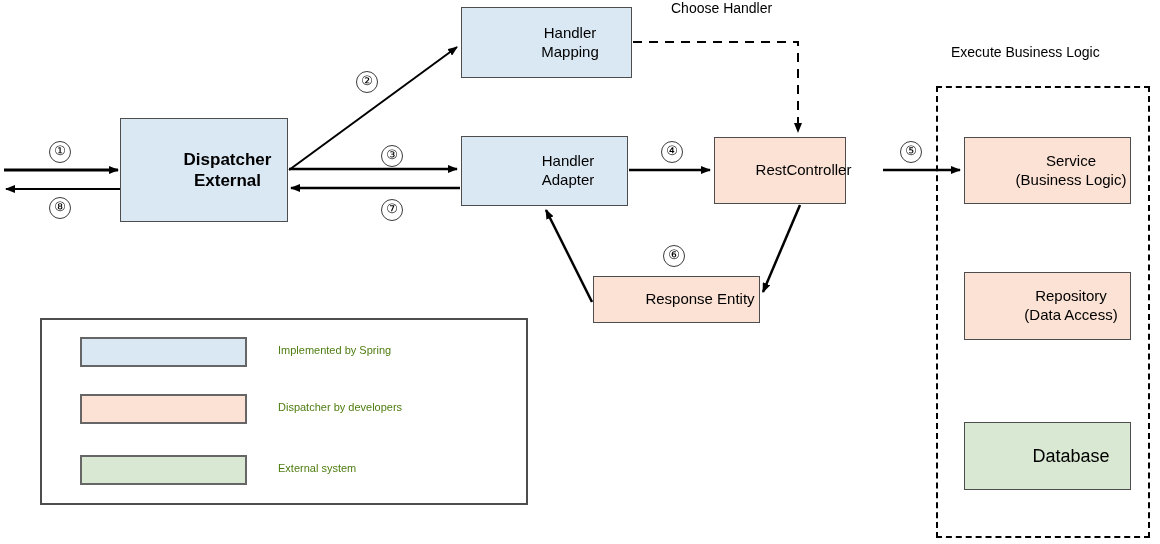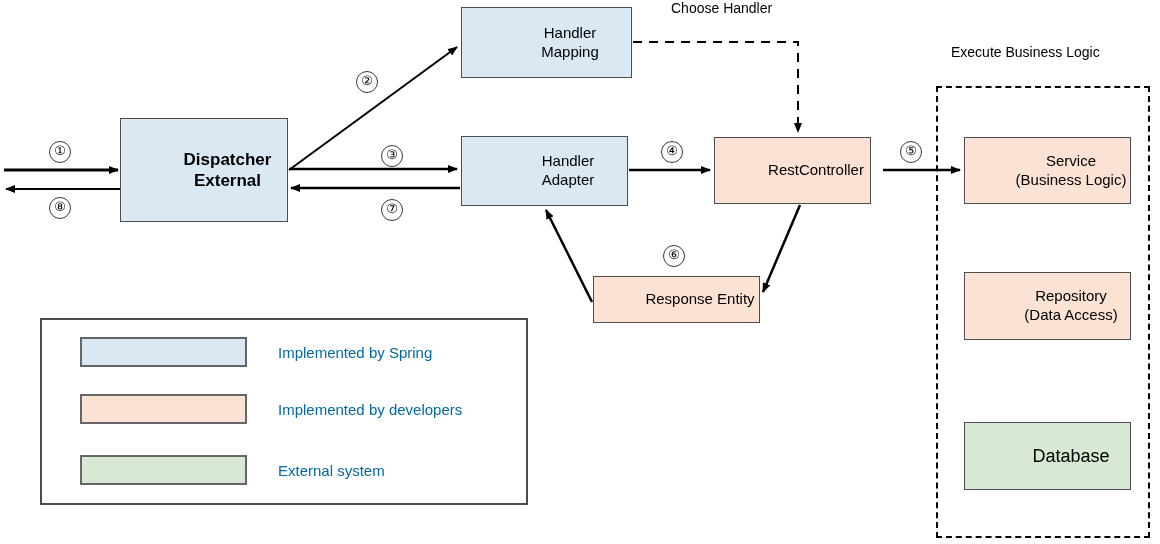--- a/index.html
+++ b/index.html
@@ -67,22 +67,22 @@
     z-index: 3;
   }
   .legend-swatch {
     position: absolute;
     box-sizing: border-box;
     border: 2px solid #666666;
     z-index: 4;
   }
   .legend-text {
     position: absolute;
-    font-size: 15px;
-    color: #0369a1;
+    font-size: 11px;
+    color: #4d7c0f;
     white-space: nowrap;
     z-index: 4;
   }
   .step {
     position: absolute;
     width: 20px;
     height: 20px;
     border: 1px solid #3b3b3b;
     border-radius: 50%;
     font-size: 13px;
@@ -149,21 +149,21 @@
     </span>
   </div>
 
   <div class="node node-blue" style="left:461px; top:136px; width:167px; height:70px;">
     <span class="lines">
       <span>Handler</span><br>
       <span>Adapter</span>
     </span>
   </div>
 
-  <div class="node node-orange" style="left:714px; top:137px; width:157px; height:67px;">
+  <div class="node node-orange" style="left:714px; top:137px; width:132px; height:67px;">
     <span>RestController</span>
   </div>
 
   <div class="node node-orange" style="left:593px; top:276px; width:167px; height:47px;">
     <span>Response Entity</span>
   </div>
 
   <div class="dashed-group" style="left:936px; top:86px; width:214px; height:452px;"></div>
   <div class="plain-label" style="left:951px; top:44px;">Execute Business Logic</div>
 
@@ -195,18 +195,18 @@
   <div class="step" style="left:661px; top:141px;">④</div>
   <div class="step" style="left:900px; top:141px;">⑤</div>
   <div class="step" style="left:663px; top:245px;">⑥</div>
 
   <div class="legend-box" style="left:40px; top:318px; width:488px; height:187px;"></div>
 
   <div class="legend-swatch" style="left:80px; top:337px; width:167px; height:30px; background:#dae8f4;"></div>
   <div class="legend-text" style="left:278px; top:344px;">Implemented by Spring</div>
 
   <div class="legend-swatch" style="left:80px; top:394px; width:167px; height:30px; background:#fbe2d5;"></div>
-  <div class="legend-text" style="left:278px; top:401px;">Implemented by developers</div>
+  <div class="legend-text" style="left:278px; top:401px;">Dispatcher by developers</div>
 
   <div class="legend-swatch" style="left:80px; top:455px; width:167px; height:30px; background:#d9e8d2;"></div>
   <div class="legend-text" style="left:278px; top:462px;">External system</div>
 
 </div>
 
 </body></html>

